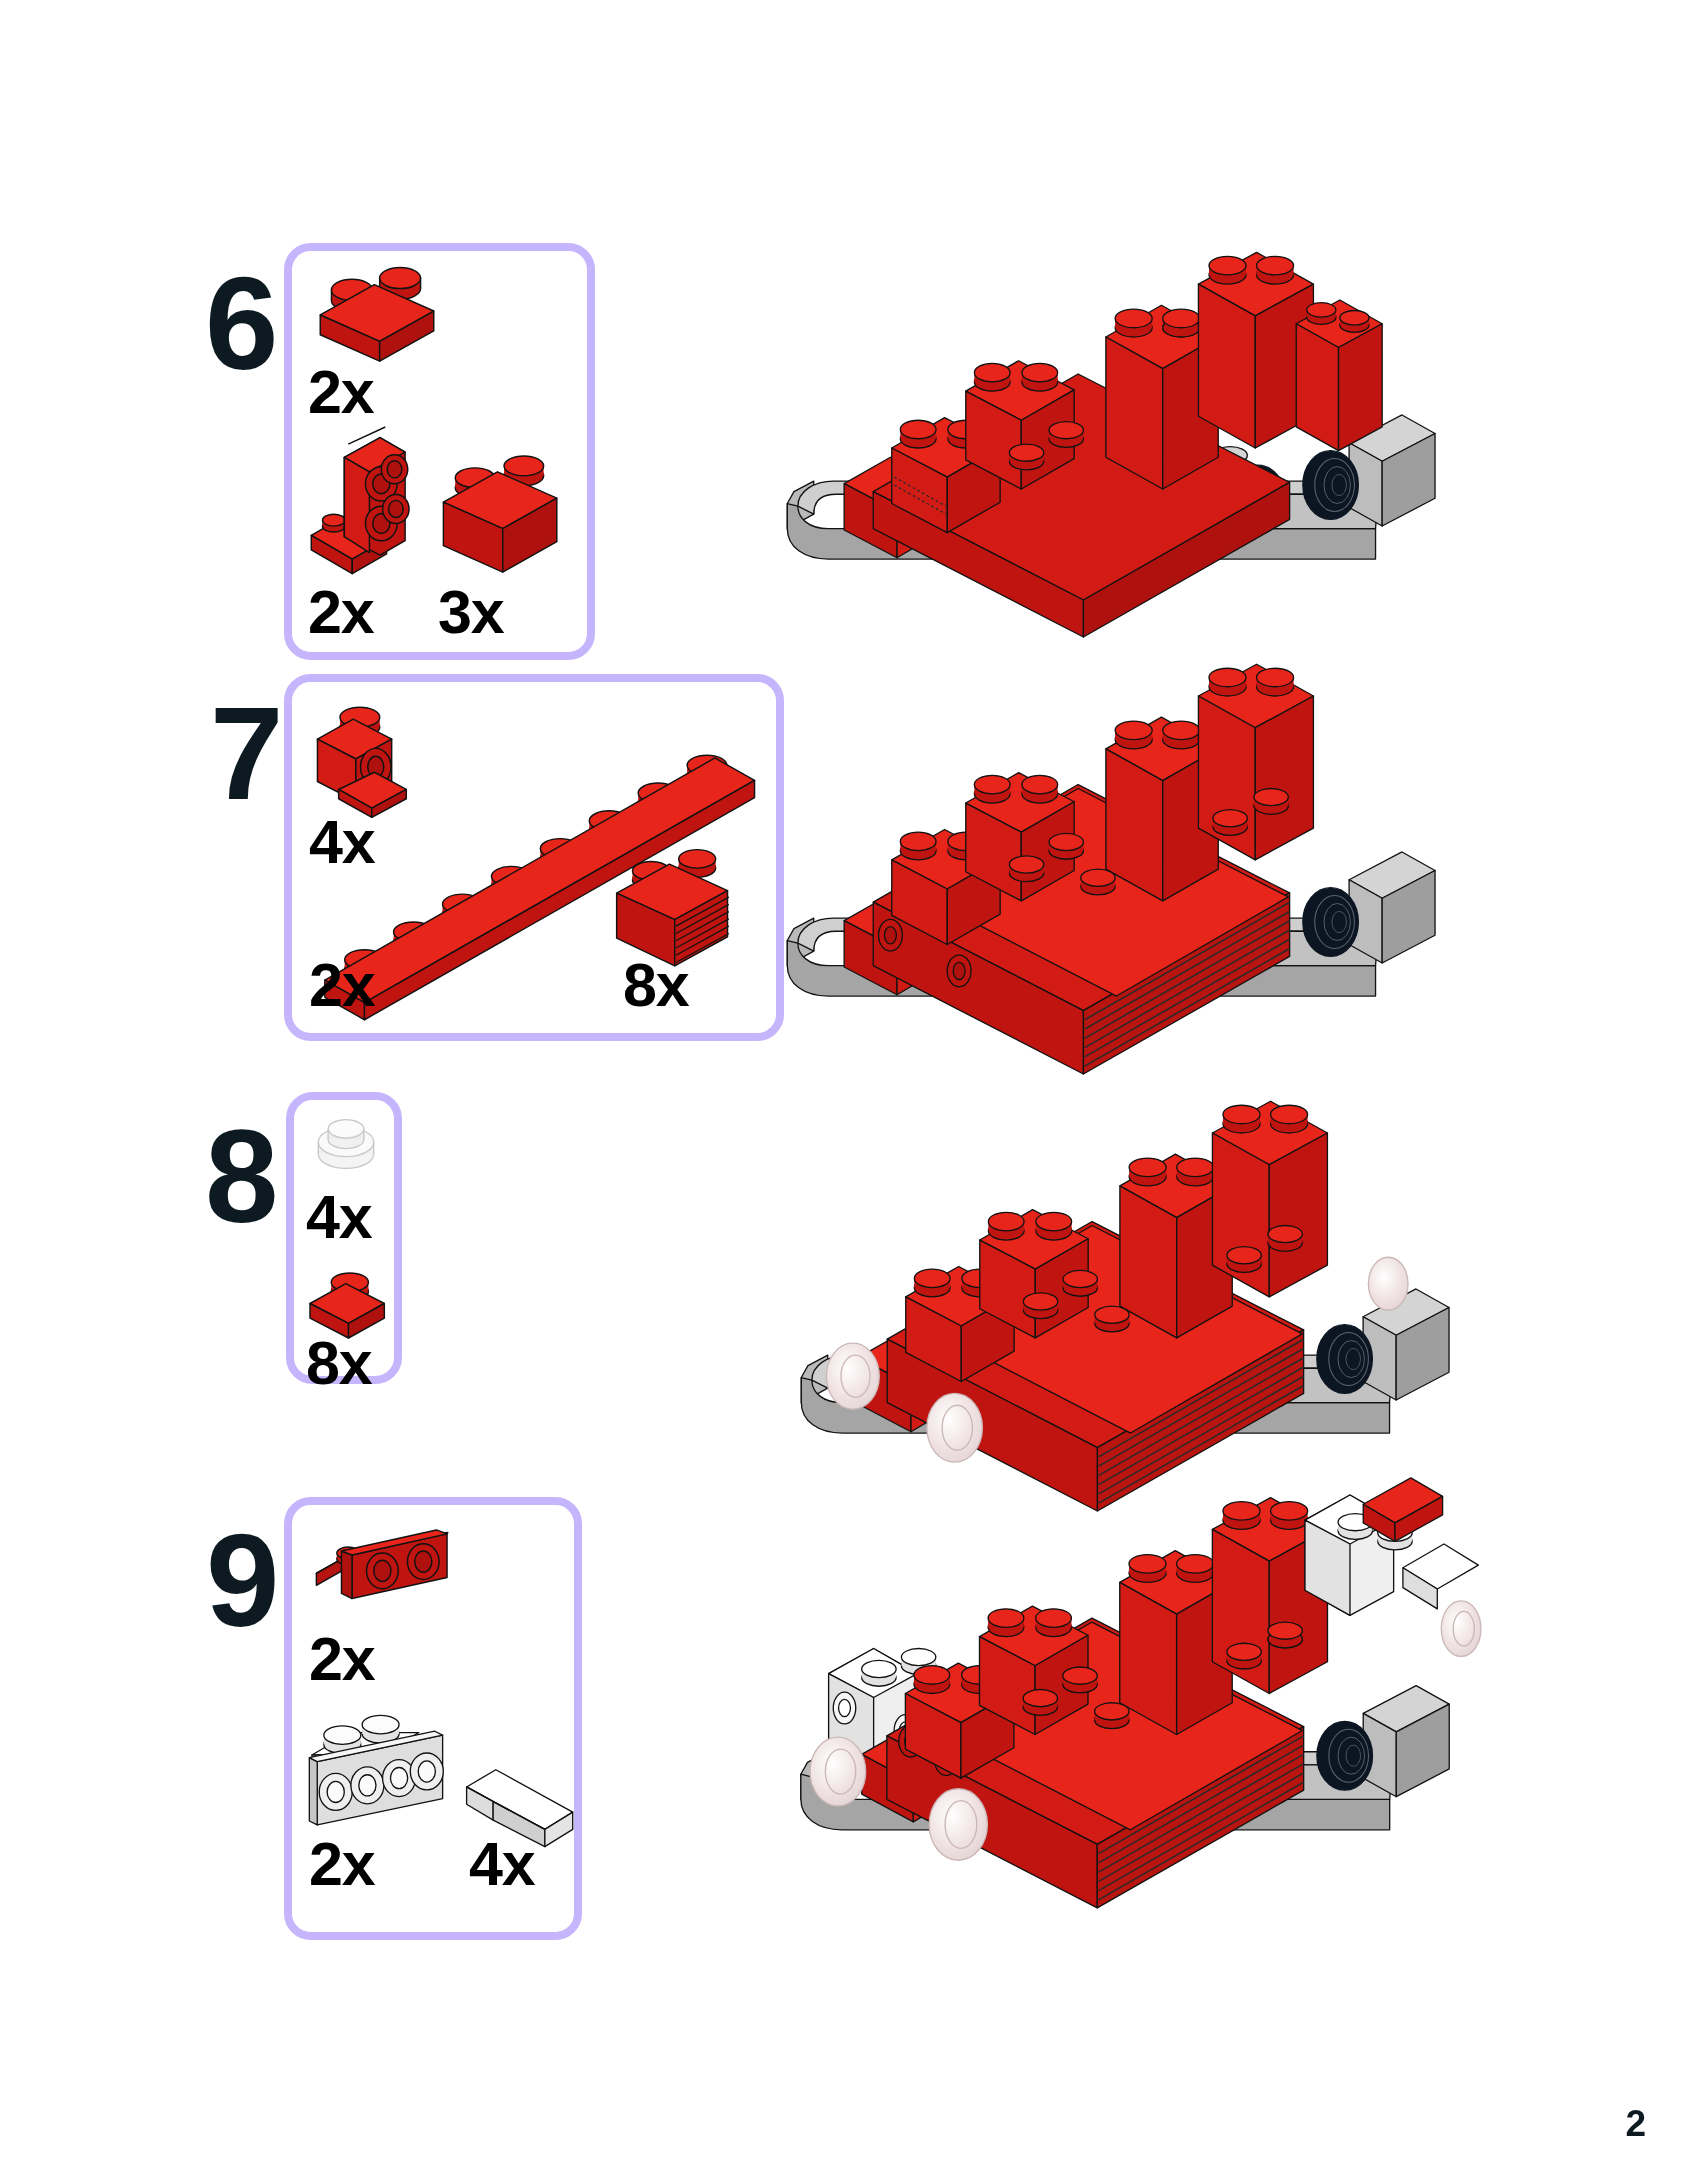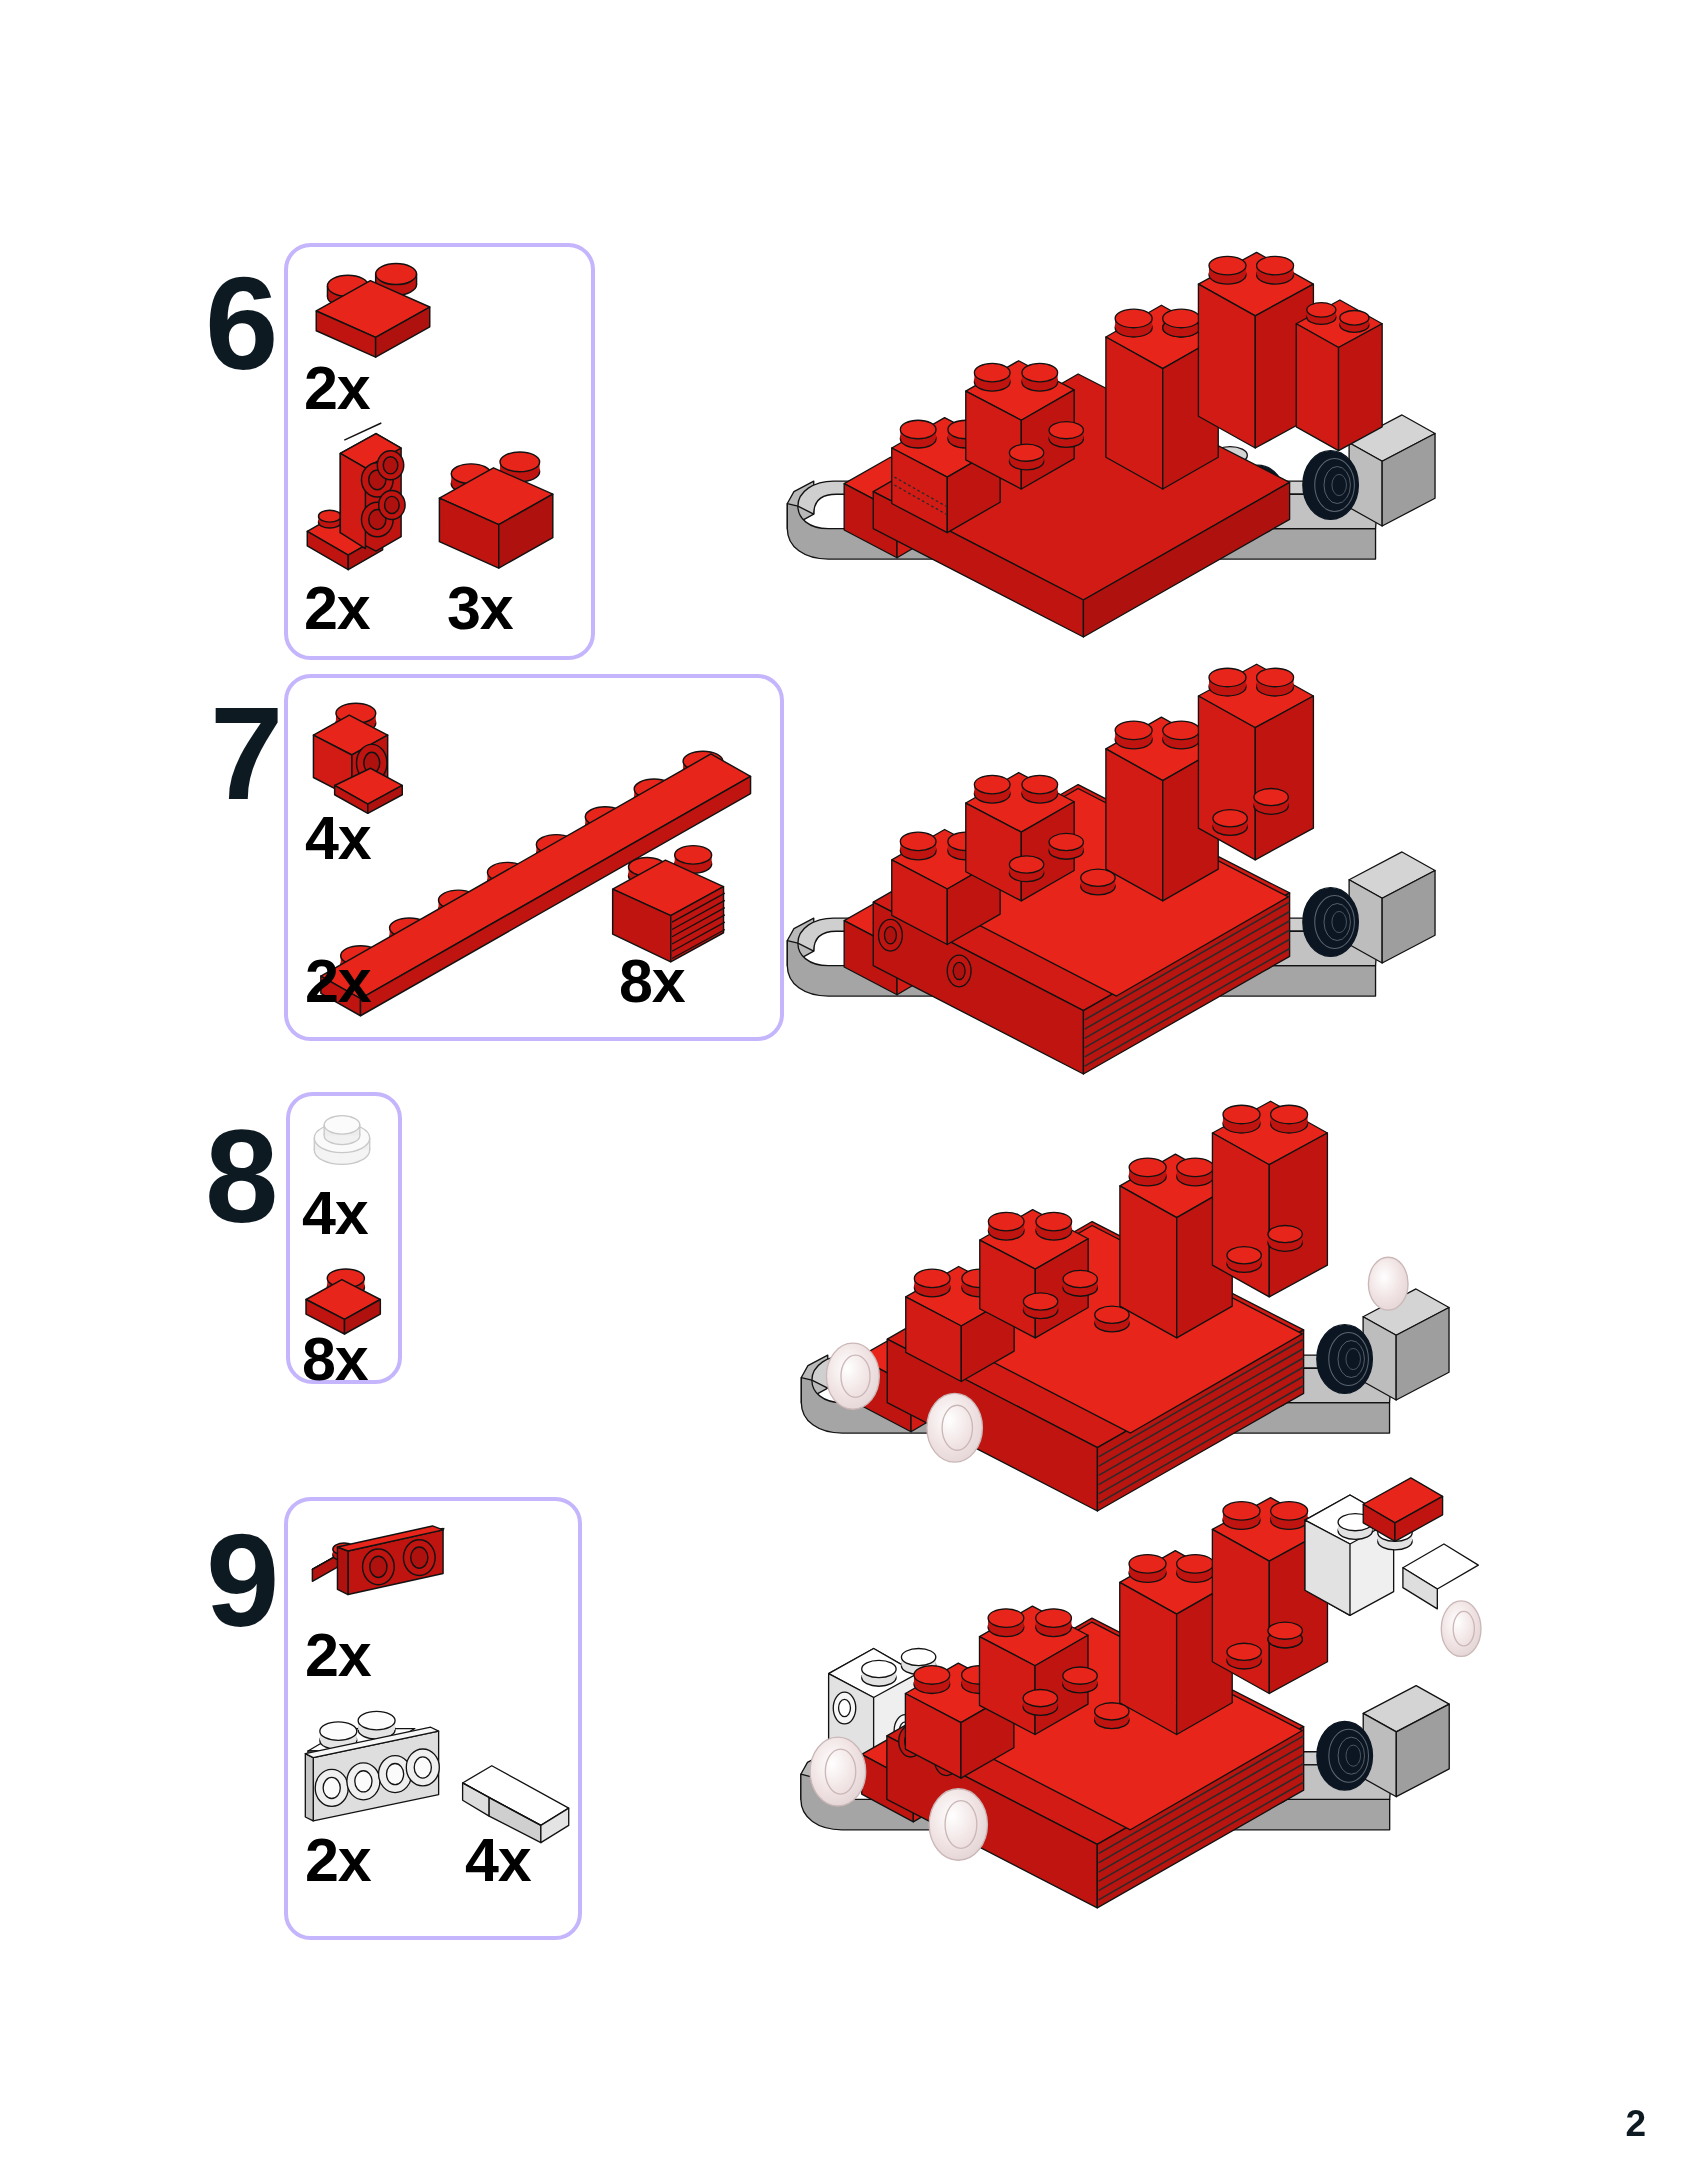--- a/index.html
+++ b/index.html
@@ -8,21 +8,21 @@
   .page{position:absolute;inset:0;background:#ffffff;}
 
   
   .step-num{
     position:absolute;font-size:132px;font-weight:bold;line-height:1;
     color:#0d1a22;letter-spacing:-4px;
   }
 
   
   .parts-box{
-    position:absolute;border:4px solid #c4b5fd;border-radius:26.5px;
+    position:absolute;border:8px solid #c4b5fd;border-radius:26.5px;
     background:#ffffff;box-sizing:border-box;
   }
   .qty{
     position:absolute;font-size:61px;font-weight:bold;color:#000;
     line-height:1;letter-spacing:-1.3px;white-space:nowrap;
   }
   .part{position:absolute;}
 
   
   .model{position:absolute;}
@@ -110,21 +110,21 @@
           <ellipse cx="56" cy="33" rx="30" ry="15" fill="#E8251A"></ellipse>
           <ellipse cx="130" cy="30" rx="30" ry="15" fill="#C01410"></ellipse>
           <rect x="100" y="15" width="60" height="15" fill="#C01410" stroke="none"></rect>
           <ellipse cx="130" cy="15" rx="30" ry="15" fill="#E8251A"></ellipse>
           <path d="M8 70 L90 24 L180 64 L98 110 Z" fill="#E8251A"></path>
           <path d="M8 70 L8 136 L98 176 L98 110 Z" fill="#C01410"></path>
           <path d="M98 110 L98 176 L180 130 L180 64 Z" fill="#AF120E"></path>
         </g>
       </svg>
     </div>
-    <div class="qty" style="left:159px;top:331px;">3x</div>
+    <div class="qty" style="left:146px;top:331px;">3x</div>
   </div>
 
   <div class="step-num" style="left:210px;top:688px;">7</div>
 
   <div class="parts-box" style="left:284px;top:674px;width:500px;height:367px;">
 
     <div class="part" style="left:20px;top:16px;">
       <svg width="103" height="116" viewBox="0 0 155 175">
         <g stroke="#121212" stroke-width="2.2" stroke-linejoin="round">
           <ellipse cx="72" cy="44" rx="30" ry="15" fill="#C01410"></ellipse>

